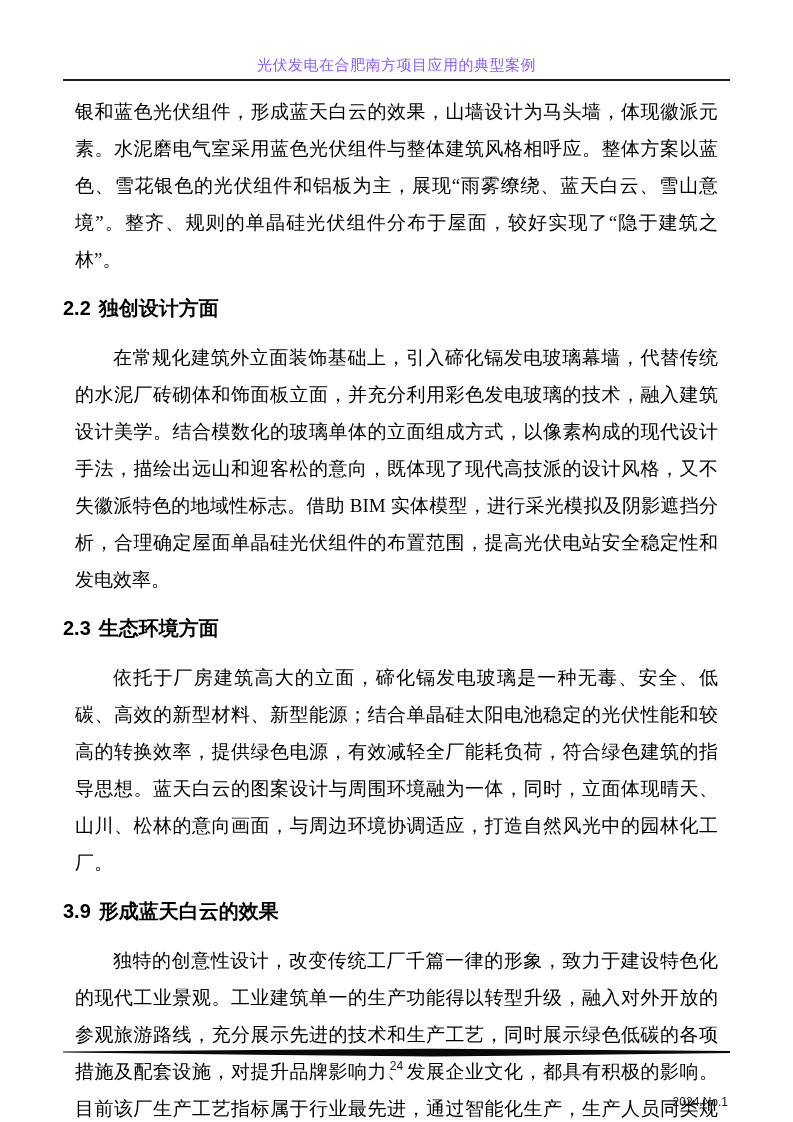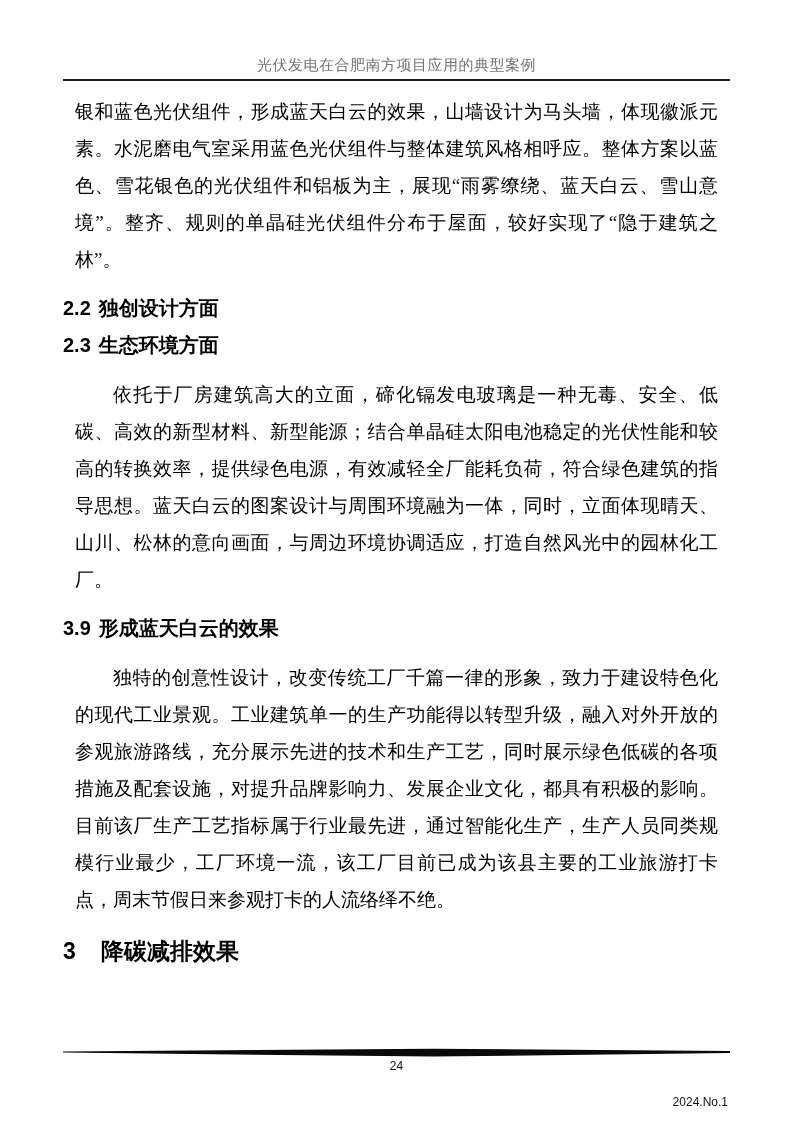--- a/index.html
+++ b/index.html
@@ -21,21 +21,21 @@
   }
   .running-header {
     padding-top: 56px;
     border-bottom: 2px solid #1c1c1c;
     padding-bottom: 4px;
   }
   .running-header .title {
     text-align: center;
     font-size: 15px;
     letter-spacing: 0.5px;
-    color: #737373;
+    color: #8b5cf6;
   }
   .content {
     margin-top: 6px;
     font-size: 19px;
     line-height: 37px;
     text-align: justify;
     text-justify: inter-ideograph;
     overflow-wrap: break-word;
   }
   .content p {
@@ -107,20 +107,21 @@
     <div class="title">光伏发电在合肥南方项目应用的典型案例</div>
   </div>
 
   <div class="content">
 
     <p>银和蓝色光伏组件，形成蓝天白云的效果，山墙设计为马头墙，体现徽派元素。水泥磨电气室采用蓝色光伏组件与整体建筑风格相呼应。整体方案以蓝色、雪花银色的光伏组件和铝板为主，展现“雨雾缭绕、蓝天白云、雪山意境”。整齐、规则的单晶硅光伏组件分布于屋面，较好实现了“隐于建筑之林”。</p>
 
     <h3 class="h-sub">
       <span class="num">2.2</span><span>独创设计方面</span>
     </h3>
+    <p class="indent">在常规化建筑外立面装饰基础上，引入碲化镉发电玻璃幕墙，代替传统的水泥厂砖砌体和饰面板立面，并充分利用彩色发电玻璃的技术，融入建筑设计美学。结合模数化的玻璃单体的立面组成方式，以像素构成的现代设计手法，描绘出远山和迎客松的意向，既体现了现代高技派的设计风格，又不失徽派特色的地域性标志。借助 BIM 实体模型，进行采光模拟及阴影遮挡分析，合理确定屋面单晶硅光伏组件的布置范围，提高光伏电站安全稳定性和发电效率。</p>
 
     <h3 class="h-sub">
       <span class="num">2.3</span><span>生态环境方面</span>
     </h3>
     <p class="indent">依托于厂房建筑高大的立面，碲化镉发电玻璃是一种无毒、安全、低碳、高效的新型材料、新型能源；结合单晶硅太阳电池稳定的光伏性能和较高的转换效率，提供绿色电源，有效减轻全厂能耗负荷，符合绿色建筑的指导思想。蓝天白云的图案设计与周围环境融为一体，同时，立面体现晴天、山川、松林的意向画面，与周边环境协调适应，打造自然风光中的园林化工厂。</p>
 
     <h3 class="h-sub">
       <span class="num">3.9</span><span>形成蓝天白云的效果</span>
     </h3>
     <p class="indent">独特的创意性设计，改变传统工厂千篇一律的形象，致力于建设特色化的现代工业景观。工业建筑单一的生产功能得以转型升级，融入对外开放的参观旅游路线，充分展示先进的技术和生产工艺，同时展示绿色低碳的各项措施及配套设施，对提升品牌影响力、发展企业文化，都具有积极的影响。目前该厂生产工艺指标属于行业最先进，通过智能化生产，生产人员同类规模行业最少，工厂环境一流，该工厂目前已成为该县主要的工业旅游打卡点，周末节假日来参观打卡的人流络绎不绝。</p>

